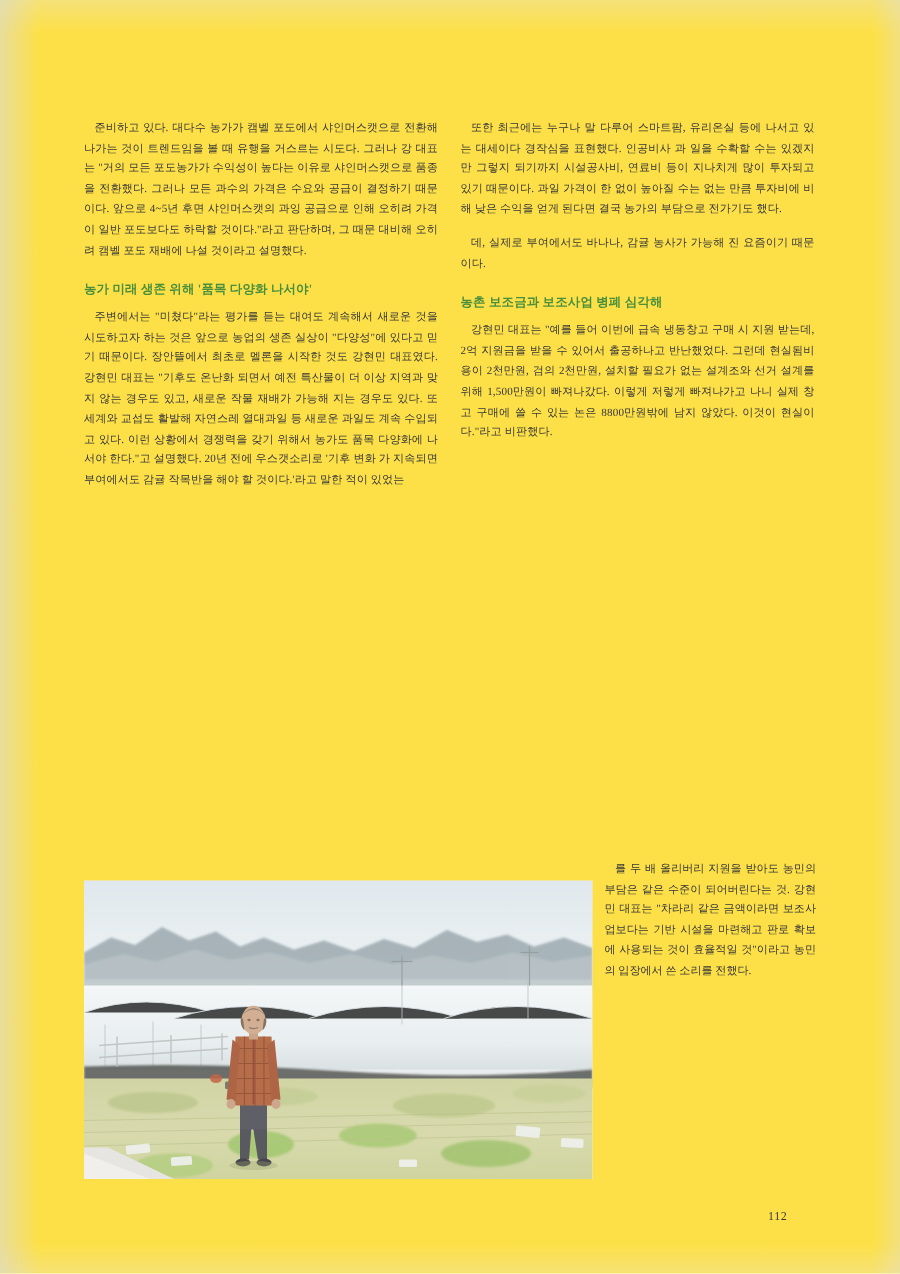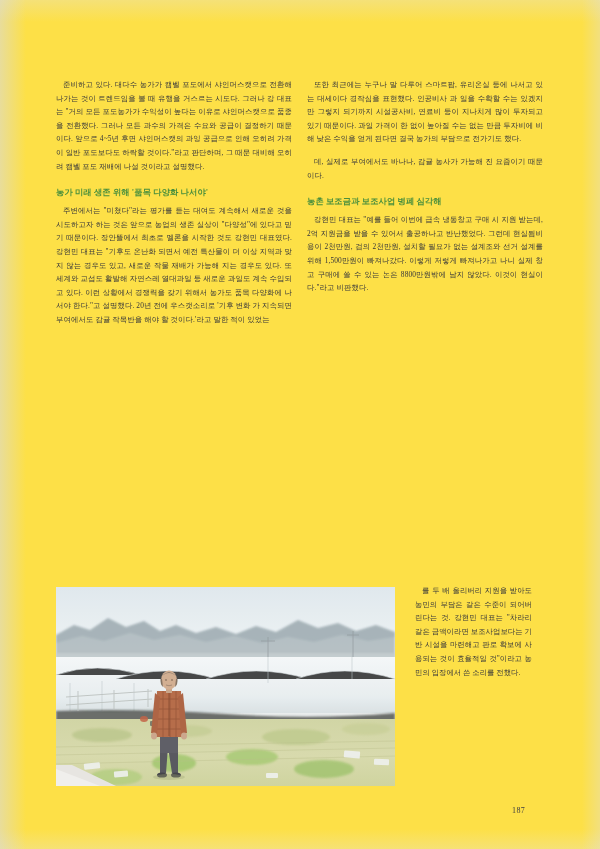--- a/index.html
+++ b/index.html
@@ -86,21 +86,21 @@
   .photo svg { display: block; width: 100%; height: 100%; }
 
   
   .col-narrow {
     position: absolute;
     left: 347px;
     top: 494px;
     width: 141px;
   }
   .col-narrow p {
-    margin: 12px;
+    margin: 0;
     font-size: 7.4px;
     line-height: 13.6px;
     text-align: justify;
     text-indent: 7px;
     color: #35353a;
     word-break: break-all;
     filter: blur(0.22px);
   }
 
   .page-number {
@@ -288,15 +288,15 @@
         <rect x="0" y="0" width="339" height="199" fill="#ffffff" opacity="0.06"></rect>
       </svg>
     </div>
 
     <div class="col-narrow">
       <p>를 두 배 올리버리 지원을 받아도 농민의 부담은 같은 수준이 되어버린다는 것. 강현민 대표는 "차라리 같은 금액이라면 보조사업보다는 기반 시설을 마련해고 판로 확보에 사용되는 것이 효율적일 것"이라고 농민의 입장에서 쓴 소리를 전했다.</p>
     </div>
 
   </div>
 
-  <div class="page-number">187</div>
+  <div class="page-number">112</div>
 
 </div>
 
 </body></html>

